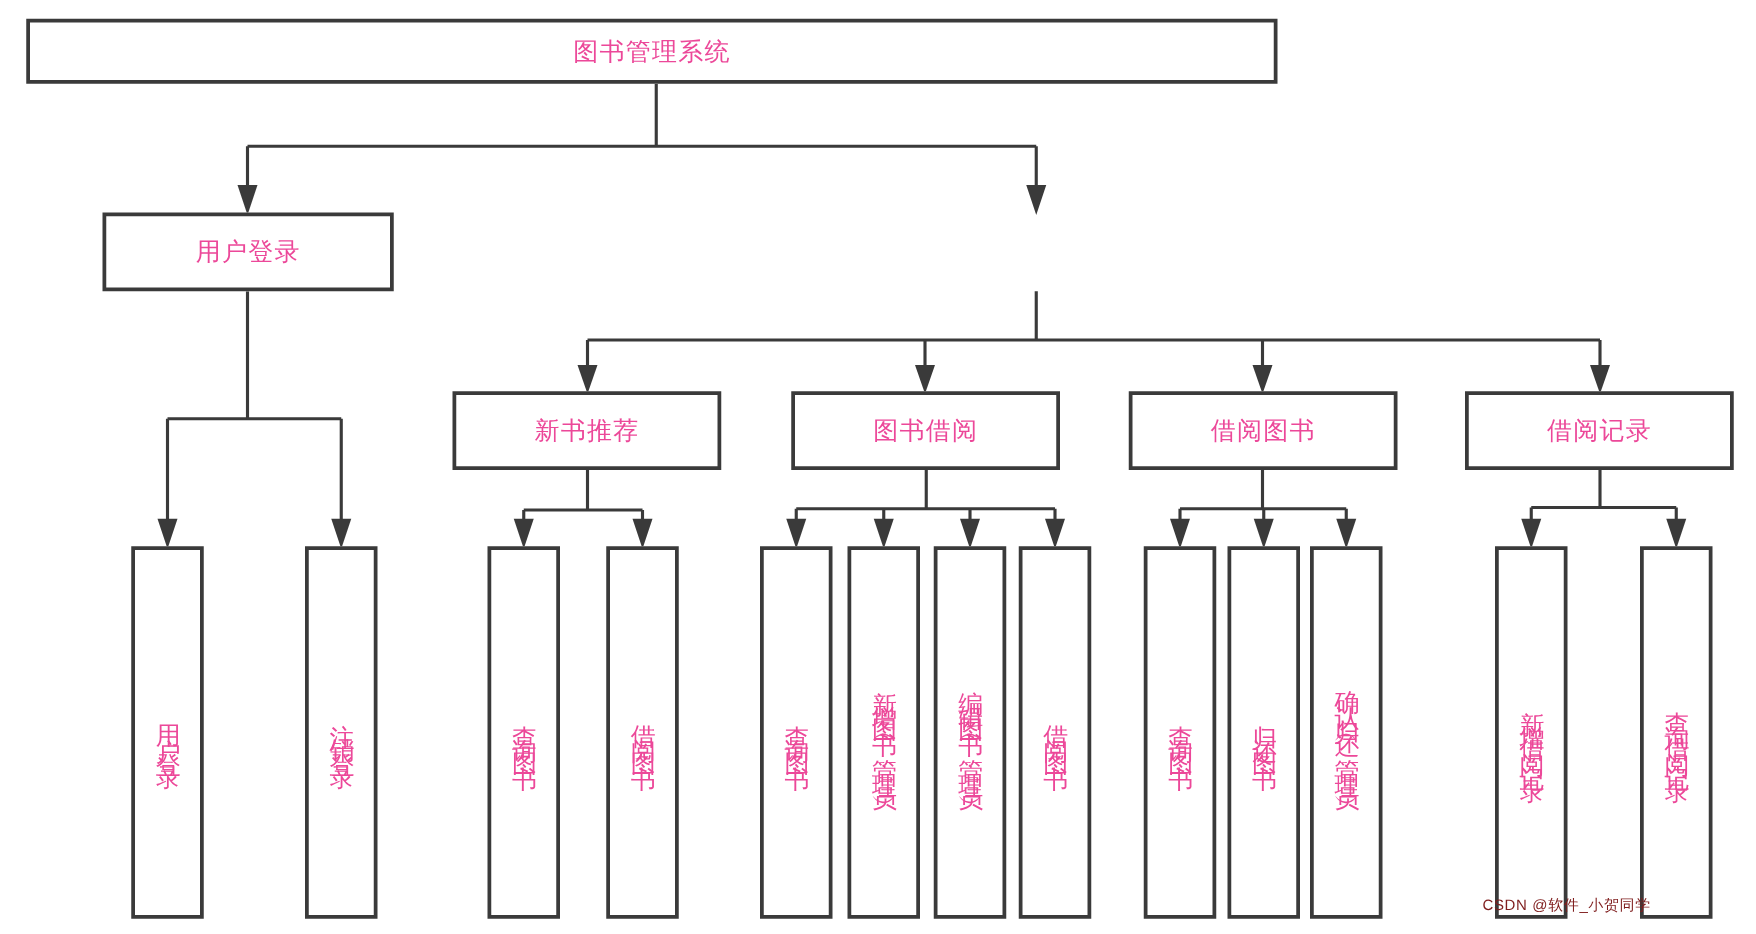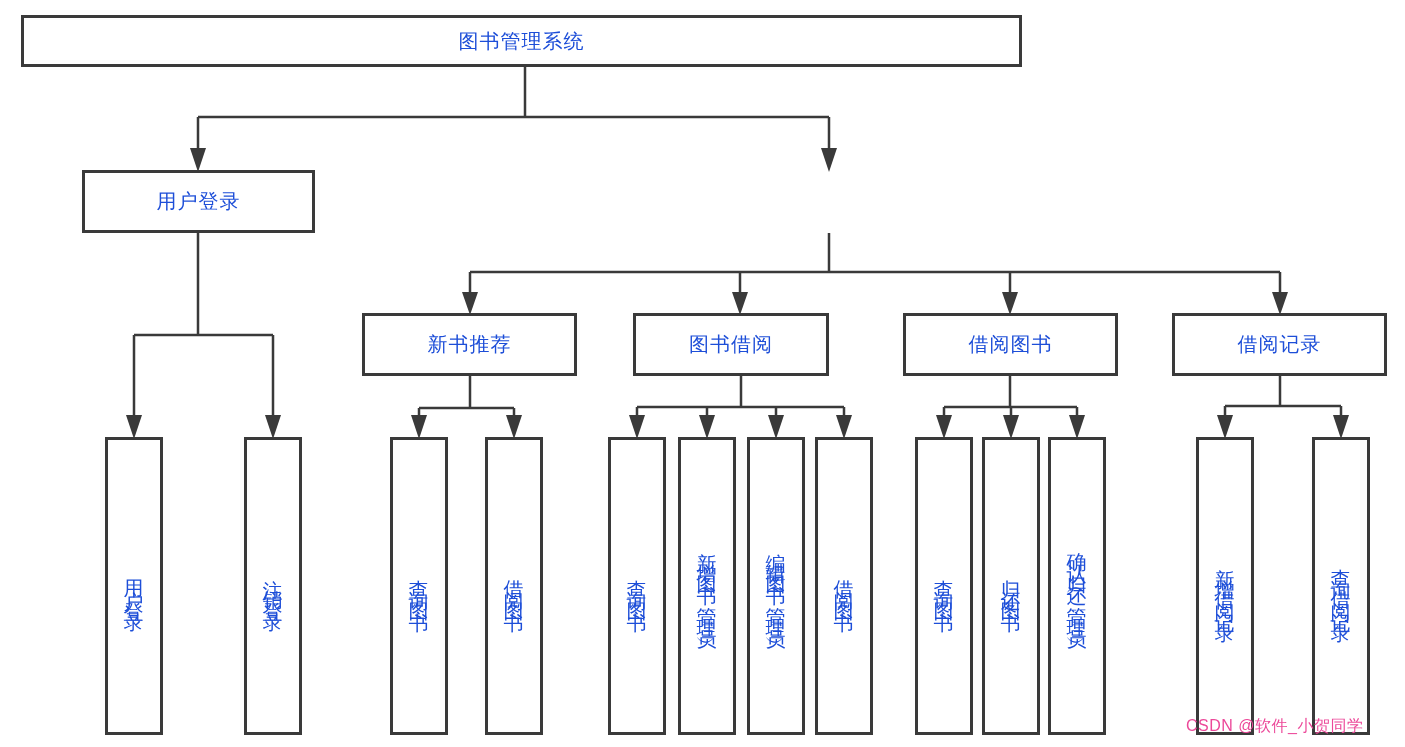--- a/index.html
+++ b/index.html
@@ -22,41 +22,41 @@
     pointer-events: none;
   }
   .node {
     position: absolute;
     box-sizing: border-box;
     background: #ffffff;
     border: 3px solid #3a3a3a;
     display: flex;
     align-items: center;
     justify-content: center;
-    color: #1d4ed8;
+    color: #ec4899;
     font-size: 20px;
     letter-spacing: 1px;
     z-index: 2;
   }
   .node .label {
     white-space: nowrap;
   }
   .node.v .label {
     writing-mode: vertical-rl;
     text-orientation: mixed;
     line-height: 1;
     letter-spacing: 11px;
     white-space: nowrap;
   }
   .watermark {
     position: absolute;
     left: 1186px;
     top: 716px;
-    font-size: 16px;
-    color: #ec4899;
+    font-size: 12px;
+    color: #7f1d1d;
     letter-spacing: 0.5px;
     z-index: 3;
     white-space: nowrap;
   }
 </style>
 </head>
 <body>
 
 <div class="canvas">
 
@@ -107,21 +107,21 @@
     <span class="label">图书管理系统</span>
   </div>
 
   <div class="node" style="left:82px; top:170px; width:233px; height:63px;">
     <span class="label">用户登录</span>
   </div>
 
   <div class="node" style="left:362px; top:313px; width:215px; height:63px;font-family:Liberation Mono, monospace;">
     <span class="label">新书推荐</span>
   </div>
-  <div class="node" style="left:633px; top:313px; width:196px; height:63px;justify-content:center;">
+  <div class="node" style="left:633px; top:313px; width:215px; height:63px;justify-content:center;">
     <span class="label">图书借阅</span>
   </div>
   <div class="node" style="left:903px; top:313px; width:215px; height:63px;">
     <span class="label">借阅图书</span>
   </div>
   <div class="node" style="left:1172px; top:313px; width:215px; height:63px;">
     <span class="label">借阅记录</span>
   </div>
 
   <div class="node v" style="left:105px; top:437px; width:58px; height:298px;">

